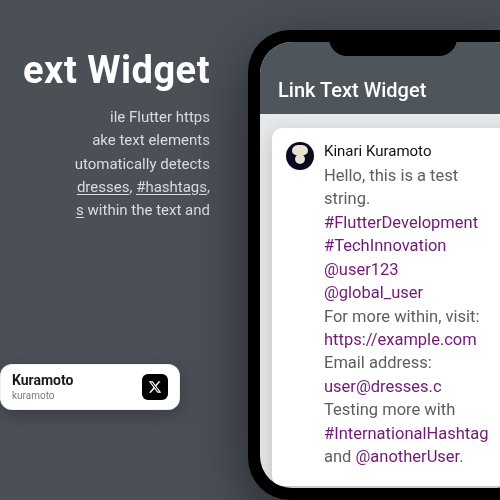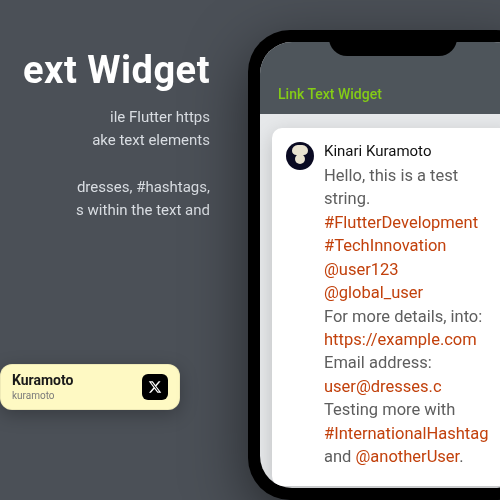--- a/index.html
+++ b/index.html
@@ -25,29 +25,29 @@
     color: #fff;
     text-align: right;
     margin-bottom: 14px;
   }
   .promo-desc {
     font-size: 15px;
     line-height: 1.55;
     color: #d9dde2;
     text-align: right;
   }
-  .promo-desc .u { text-underline-offset: 2px; }
+  .promo-desc .u { text-decoration: underline; text-underline-offset: 2px; }
 
   
   .author-card {
     position: absolute;
     left: 0;
     bottom: 90px;
     width: 180px;
-    background: #fef9c3;
+    background: #ffffff;
     border-radius: 12px;
     padding: 9px 12px 9px 12px;
     display: flex;
     align-items: center;
     gap: 8px;
     color: #1a1a1a;
     box-shadow: 0 5px 18px rgba(0,0,0,.25), inset 0 0 0 1px rgba(0,0,0,.06);
   }
   .author-text { flex: 1; line-height: 1.1; }
   .author-name { font-size: 14px; font-weight: 700; margin-bottom: 2px; }
@@ -86,21 +86,21 @@
     overflow: hidden;
     position: relative;
   }
   .appbar {
     height: 72px;
     background: #4e555b;
     display: flex;
     align-items: flex-end;
     padding: 0 18px 12px 18px;
   }
-  .appbar-title { font-size: 14px; font-weight: 500; color: #84cc16; }
+  .appbar-title { font-size: 20px; font-weight: 500; color: #ffffff; }
 
   
   .post {
     margin: 14px 12px;
     background: #fff;
     border-radius: 10px;
     box-shadow: 0 6px 20px rgba(0,0,0,.18);
     padding: 14px 14px 18px 14px;
     display: flex;
     gap: 10px;
@@ -125,31 +125,31 @@
   .post-body { flex: 1; min-width: 0; }
   .post-author {
     font-size: 15px; font-weight: 400; color: #111; margin-bottom: 4px;
   }
   .post-text {
     font-size: 16.5px;
     line-height: 1.42;
     color: #5e5e5e;
     word-break: break-word;
   }
-  .post-text .lk { color: #c2410c; }
+  .post-text .lk { color: #701a75; }
 </style>
 </head>
 <body>
 
 <div class="promo">
   <div class="promo-title">ext Widget</div>
   <div class="promo-desc">
     <span>ile Flutter https</span><br>
     <span>ake text elements</span><br>
-    <br>
+    <span>utomatically detects</span><br>
     <span class="u">dresses</span><span>, </span><span class="u">#hashtags</span><span>, </span><br>
     <span class="u">s</span><span> within the text and</span><br>
   </div>
 </div>
 
 <div class="author-card">
   <div class="author-text">
     <div class="author-name">Kuramoto</div>
     <div class="author-handle">kuramoto</div>
   </div>
@@ -172,21 +172,21 @@
       <div class="post-body">
         <div class="post-author">Kinari Kuramoto</div>
         <div class="post-text">
           <span>Hello, this is a test string. </span>
           <span class="lk">#FlutterDevelopment</span>
           <span class="lk">#TechInnovation</span>
           <span class="lk">@user123</span>
           <span> </span>
           <span class="lk">@global_user</span>
           <br>
-          <span>For more details, into: </span><span class="lk">https://example.com</span>
+          <span>For more within, visit: </span><span class="lk">https://example.com</span>
           <br>
           <span>Email address: </span><span class="lk">user@dresses.c</span>
           <br>
           <span>Testing more with </span><span class="lk">#InternationalHashtag</span><span> and </span><span class="lk">@anotherUser</span><span>.</span>
         </div>
       </div>
     </div>
   </div>
 </div>
 

